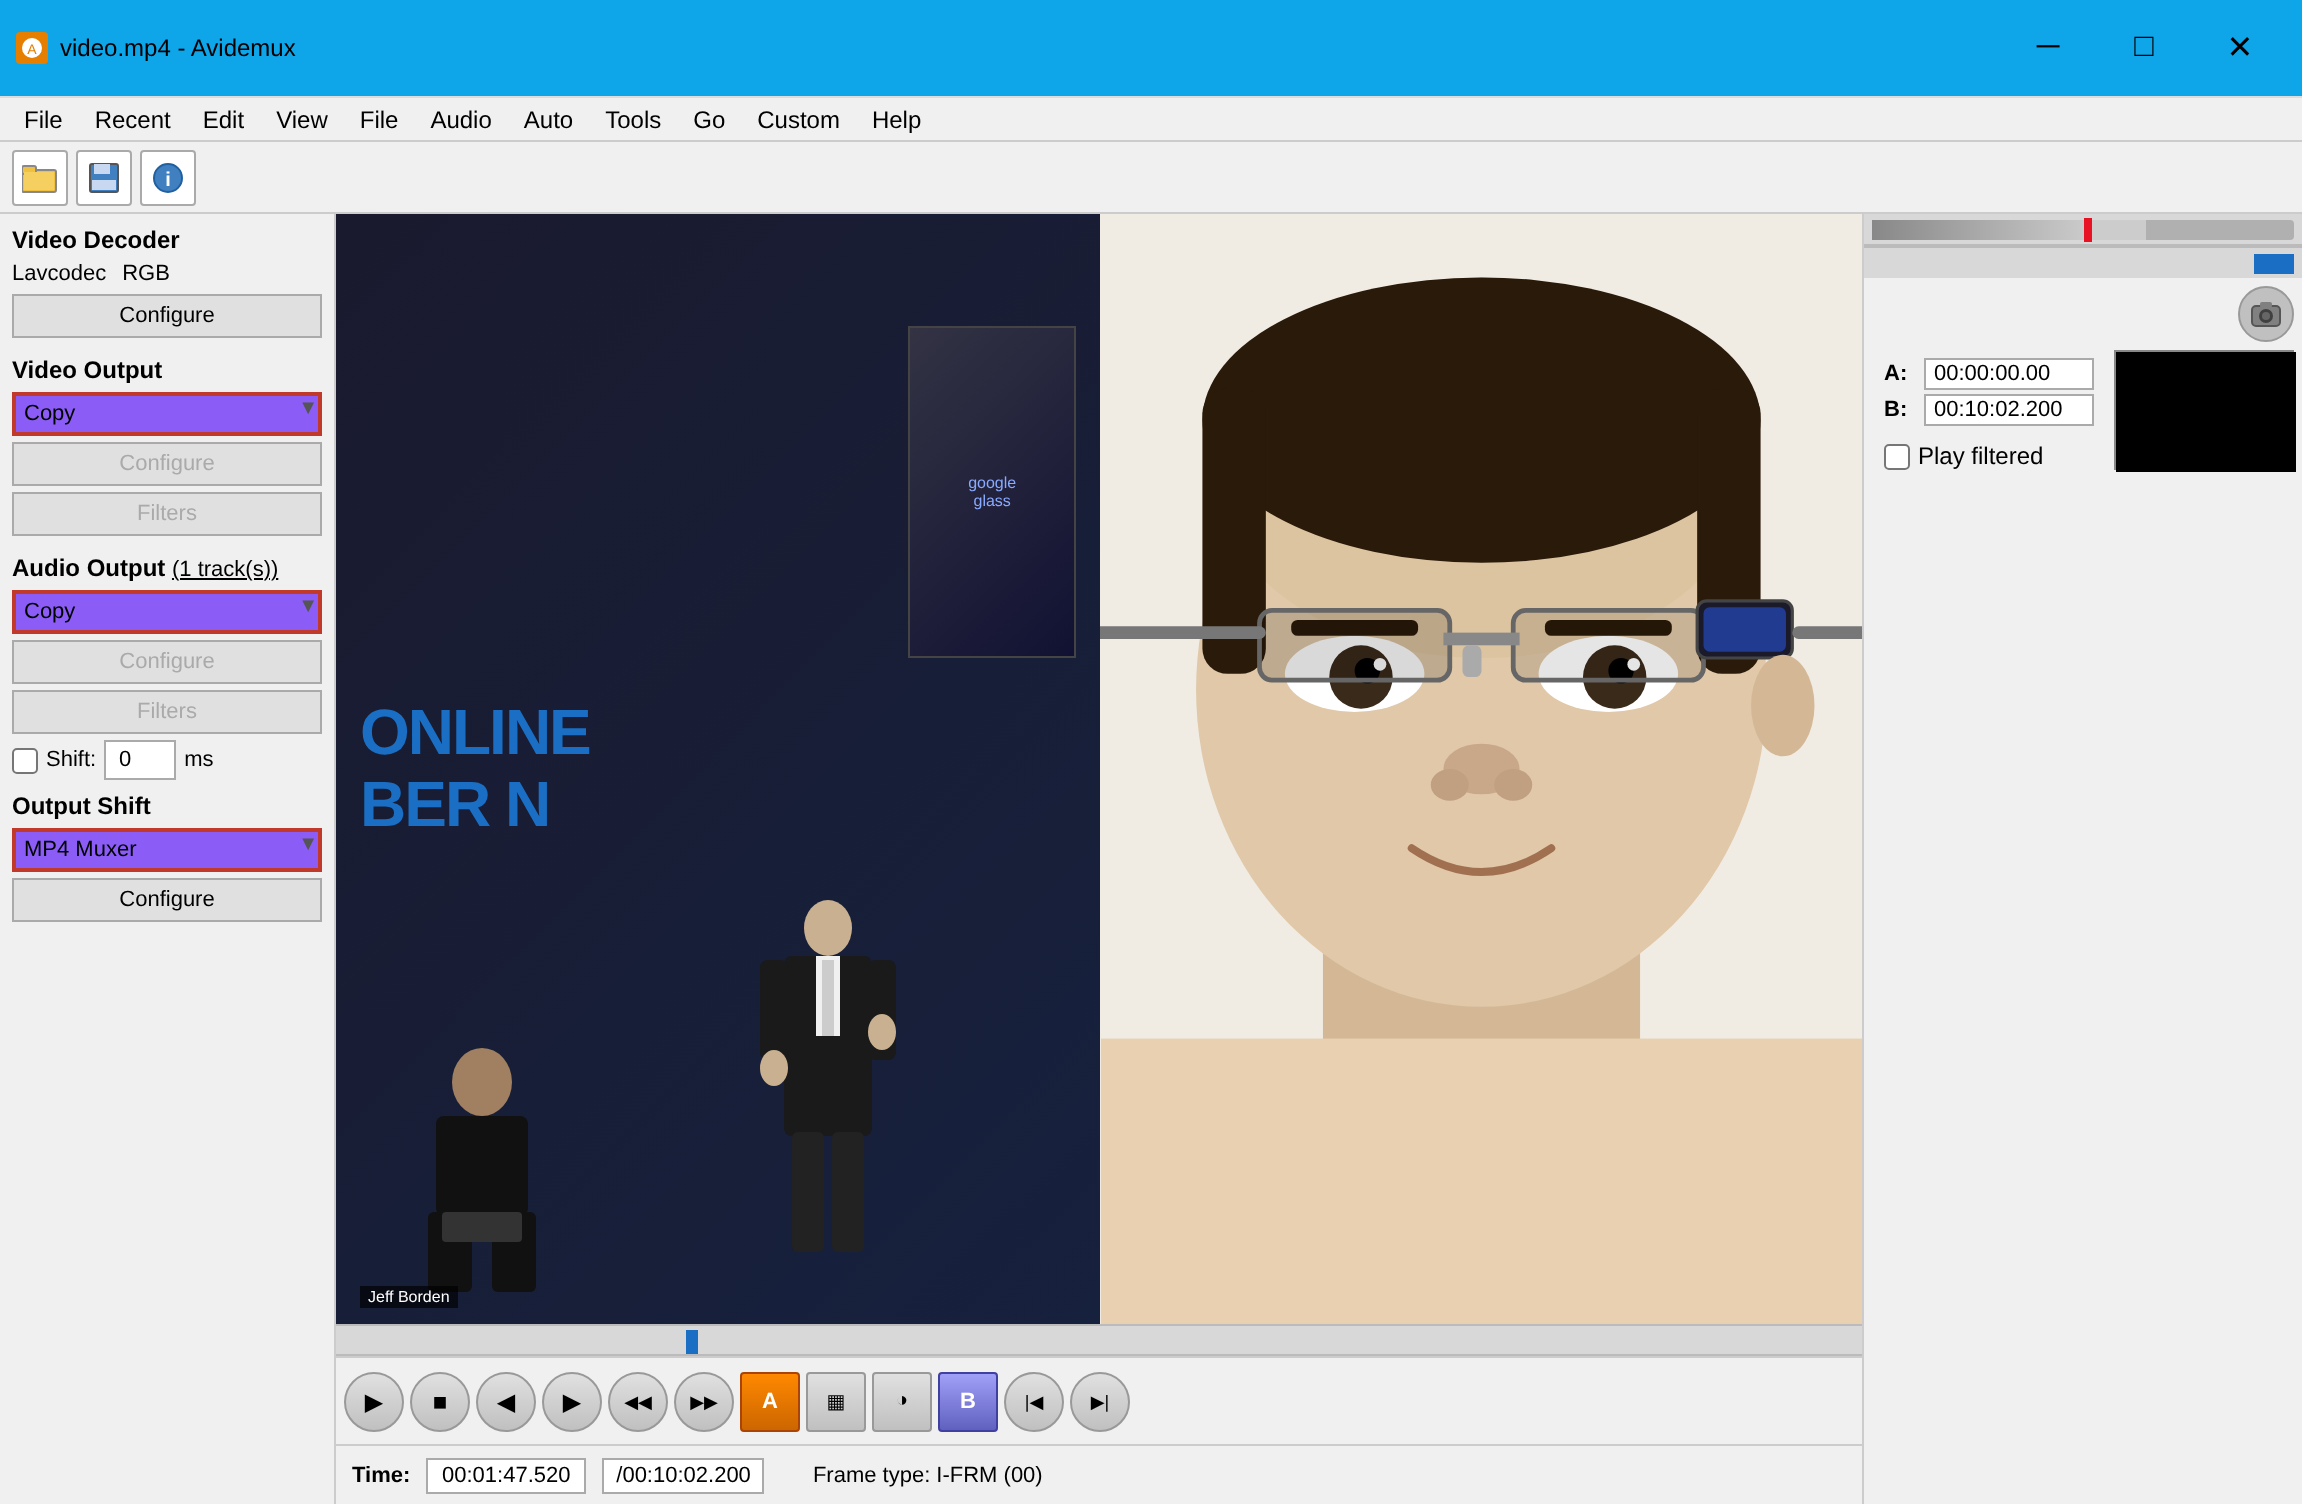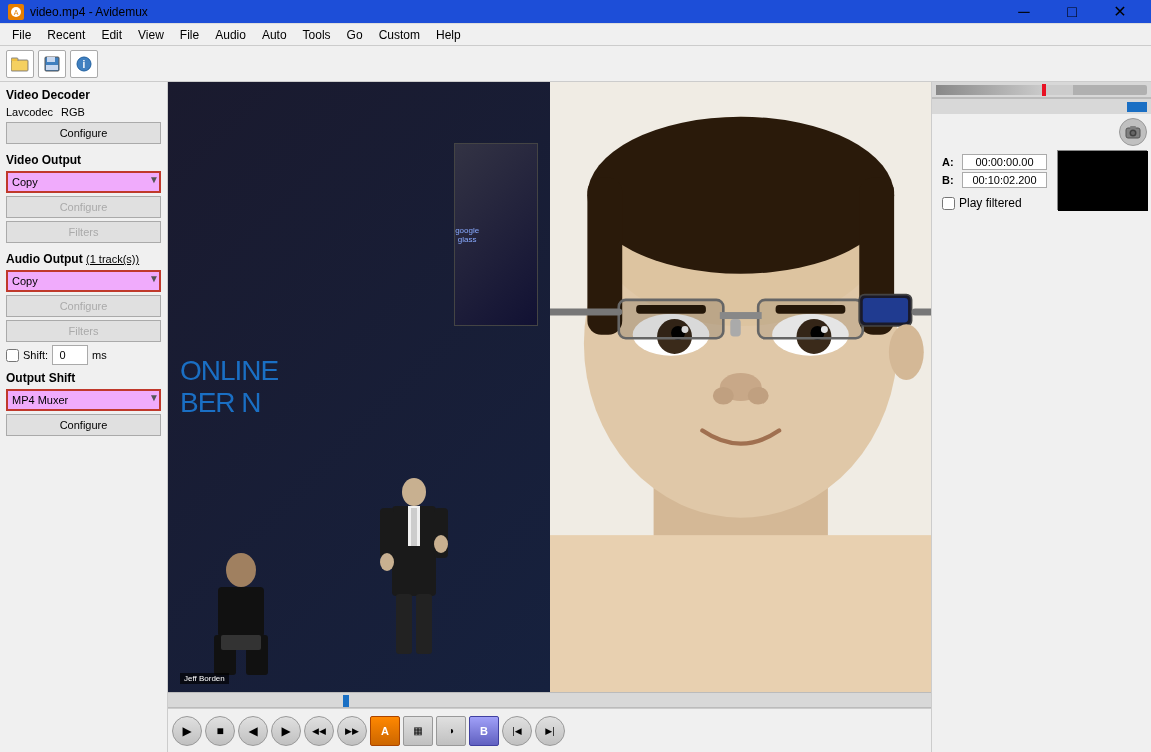--- a/index.html
+++ b/index.html
@@ -9,22 +9,22 @@
       background: #f0f0f0;
       width: 1151px;
       height: 752px;
       overflow: hidden;
       display: flex;
       flex-direction: column;
     }
 
     
     #titlebar {
-      background: #1d4ed8;
-      height: 24px;
+      background: #0ea5e9;
+      height: 49px;
       display: flex;
       align-items: center;
       justify-content: space-between;
       padding: 0 8px;
       border-bottom: 1px solid #ddd;
       flex-shrink: 0;
     }
     #titlebar-left {
       display: flex;
       align-items: center;
@@ -137,21 +137,21 @@
 
     .dropdown-wrapper {
       position: relative;
       margin-bottom: 3px;
     }
     .dropdown-select {
       width: 100%;
       height: 22px;
       font-size: 11px;
       border: 2px solid #c0392b;
-      background: #f0abfc;
+      background: #8b5cf6;
       padding: 0 4px;
       appearance: none;
       cursor: pointer;
     }
     .dropdown-arrow {
       position: absolute;
       right: 2px;
       top: 3px;
       pointer-events: none;
       font-size: 10px;
@@ -377,21 +377,21 @@
       font-weight: bold;
       width: 16px;
     }
 
     .ab-time {
       border: 1px solid #aaa;
       background: #fff;
       padding: 1px 4px;
       font-size: 11px;
       min-width: 85px;
-      text-align: center;
+      text-align: left;
     }
 
     .play-filtered-row {
       display: flex;
       align-items: center;
       gap: 4px;
       padding: 2px 6px;
     }
 
     #mini-preview {
@@ -555,21 +555,21 @@
 
   <div id="video-area">
 
     <div id="video-canvas">
       <div class="video-frame">
 
         <div class="video-left-half">
           <div class="stage-area">
 
             <div style="position:absolute;left:12px;top:50%;transform:translateY(-50%);">
-              <div style="color:#1a6fc4;font-size:28px;font-weight:400;line-height:1.15;letter-spacing:-1px;">
+              <div style="color:#1a6fc4;font-size:32px;font-weight:700;line-height:1.15;letter-spacing:-1px;">
                 <div>ONLINE</div>
                 <div>BER  N</div>
               </div>
             </div>
 
             <svg style="position:absolute;right:25%;bottom:5%;width:80px;height:210px;" viewBox="0 0 80 210">
 
               <ellipse cx="40" cy="40" rx="12" ry="14" fill="#c8b090"></ellipse>
               <rect x="18" y="54" width="44" height="90" rx="4" fill="#1a1a1a"></rect>
 
@@ -588,21 +588,21 @@
 
             <svg style="position:absolute;left:10%;bottom:2%;width:70px;height:130px;" viewBox="0 0 70 130">
               <ellipse cx="35" cy="20" rx="15" ry="17" fill="#a08060"></ellipse>
               <rect x="12" y="37" width="46" height="50" rx="4" fill="#111"></rect>
               <rect x="8" y="85" width="22" height="40" rx="3" fill="#111"></rect>
               <rect x="40" y="85" width="22" height="40" rx="3" fill="#111"></rect>
               <rect x="15" y="85" width="40" height="15" rx="2" fill="#333"></rect>
             </svg>
 
             <div style="position:absolute;top:10%;right:3%;width:22%;height:30%;background:#222;border:1px solid #444;">
-              <div style="width:100%;height:100%;background:linear-gradient(135deg,#334 0%,#113 100%);display:flex;align-items:center;justify-content:flex-start;">
+              <div style="width:100%;height:100%;background:linear-gradient(135deg,#334 0%,#113 100%);display:flex;align-items:center;justify-content:center;">
                 <div style="color:#88aaff;font-size:8px;text-align:center;">google<br>glass</div>
               </div>
             </div>
 
             <div style="position:absolute;bottom:8px;left:12px;background:rgba(0,0,0,0.65);color:#fff;font-size:8px;padding:1px 4px;">
               <span>Jeff Borden</span>
             </div>
           </div>
         </div>
 
@@ -692,20 +692,26 @@
 
       <button class="transport-btn btn-square" style="font-size:11px;font-weight:bold;background:linear-gradient(180deg,#a0a0f8 0%,#6060c0 100%);color:#fff;border-color:#4040a0;">B</button>
 
       <button class="transport-btn" style="font-size:9px;">|◀</button>
 
       <button class="transport-btn" style="font-size:9px;">▶|</button>
 
       <div style="flex:1;"></div>
     </div>
 
+    <div id="statusbar">
+      <span class="status-label">Time:</span>
+      <span class="status-value">00:01:47.520</span>
+      <span class="status-value">/00:10:02.200</span>
+      <span style="margin-left:16px;">Frame type:  I-FRM  (00)</span>
+    </div>
 
   </div>
 
   <div id="right-panel">
 
     <div id="volume-area">
       <div class="volume-bar">
         <div class="volume-fill"></div>
         <div class="volume-marker"></div>
       </div>

